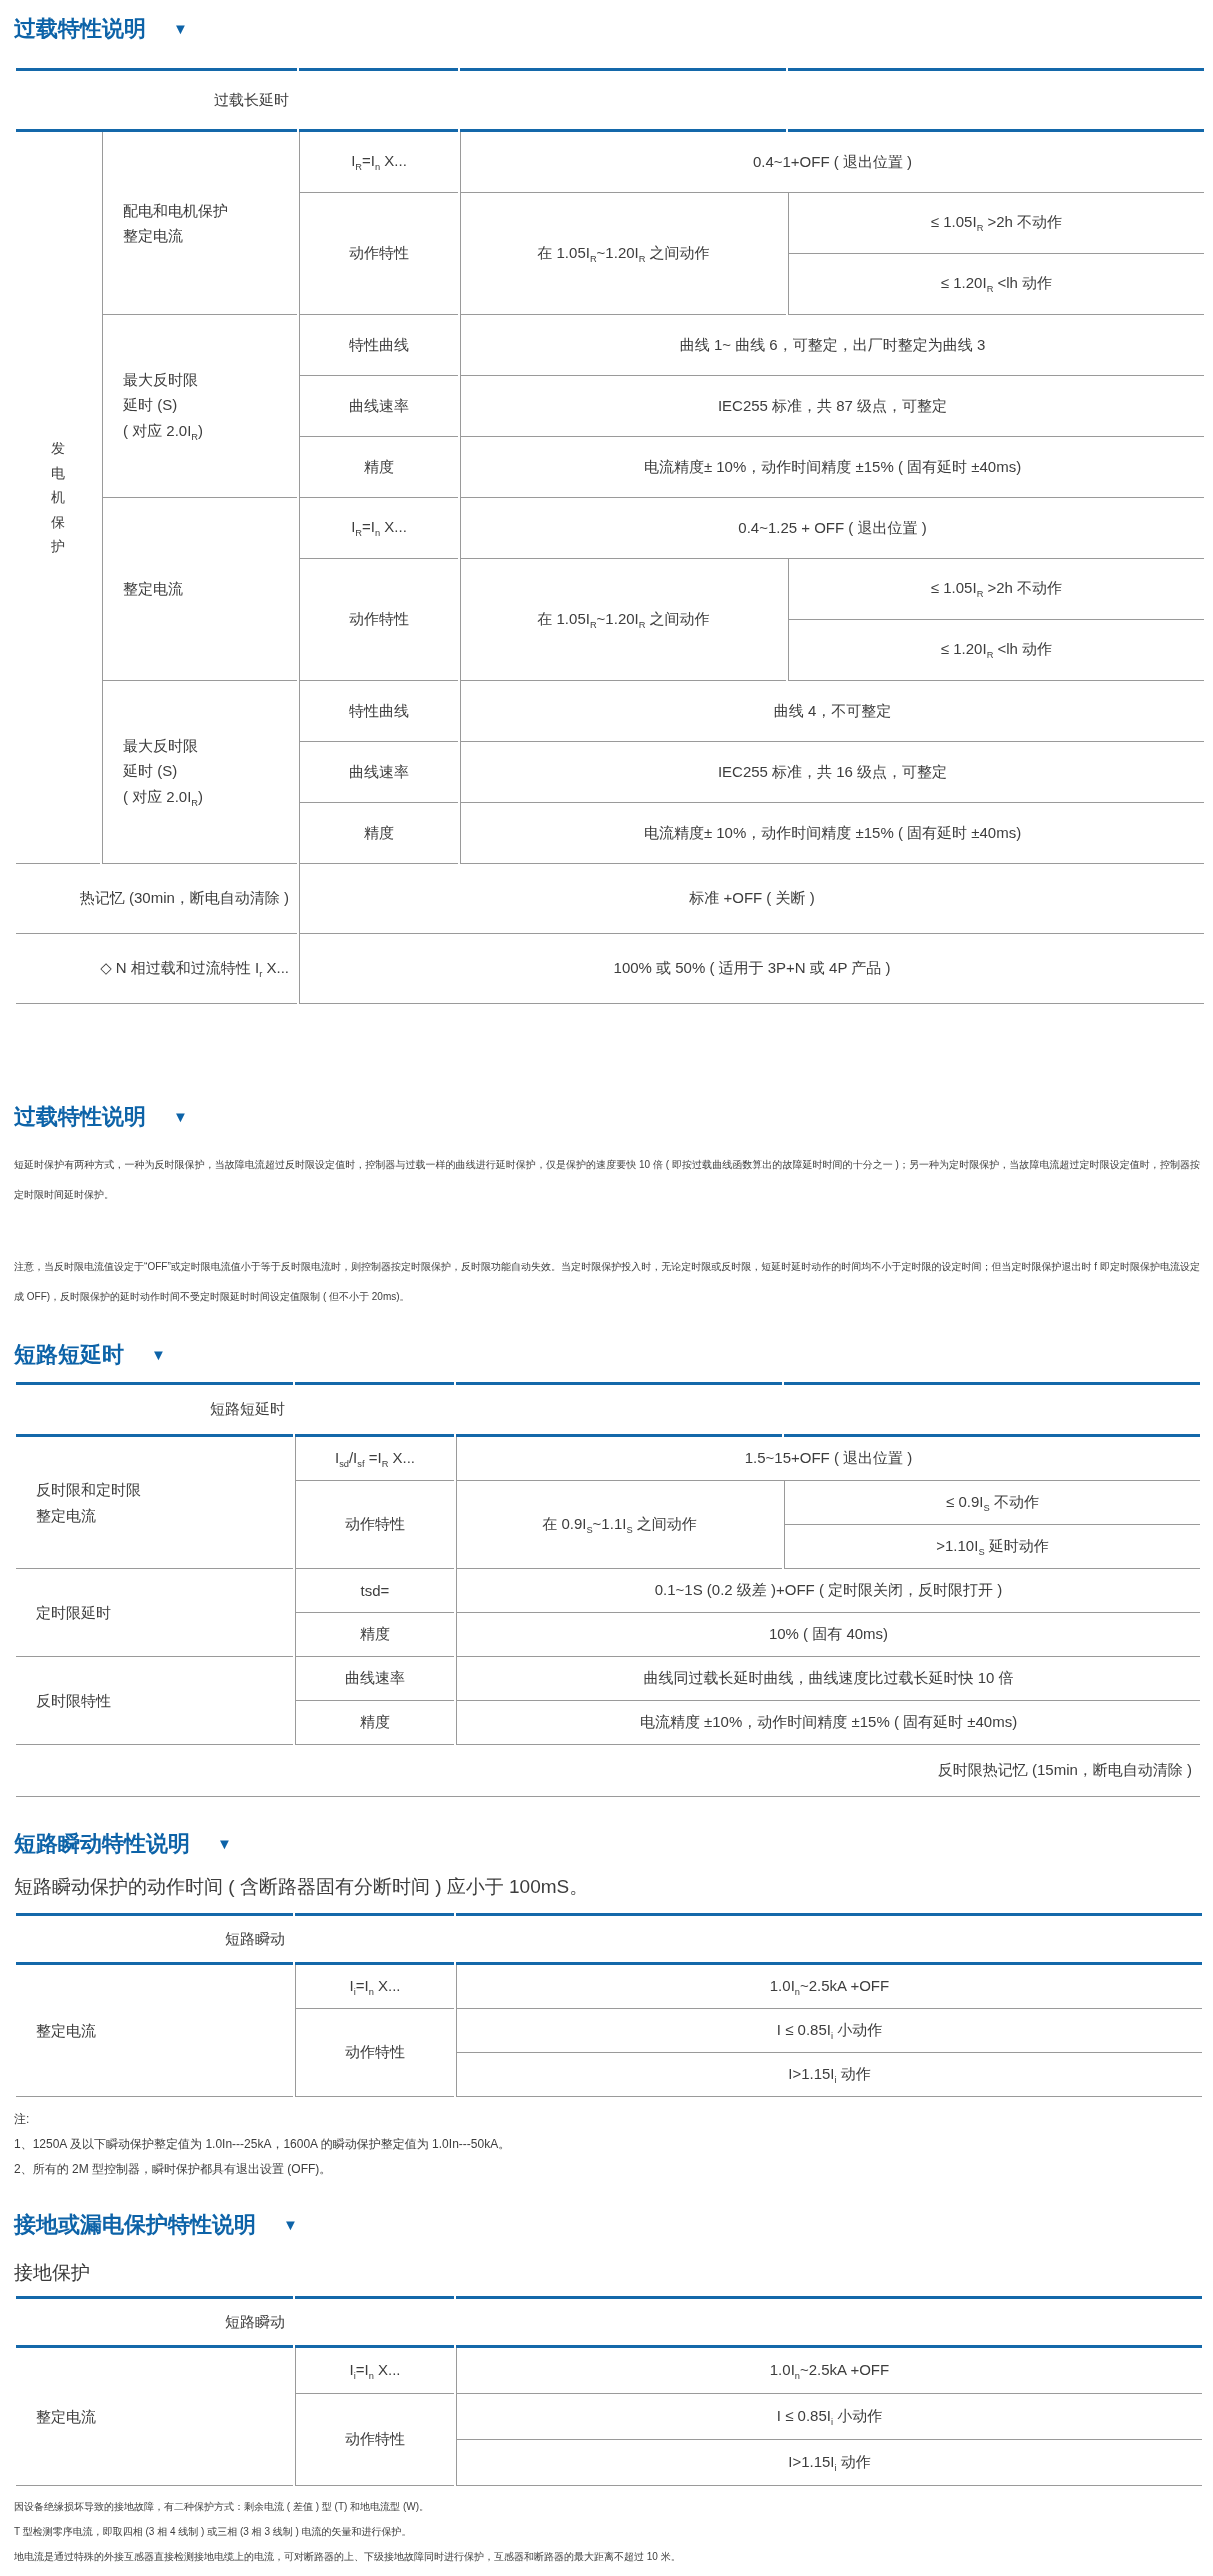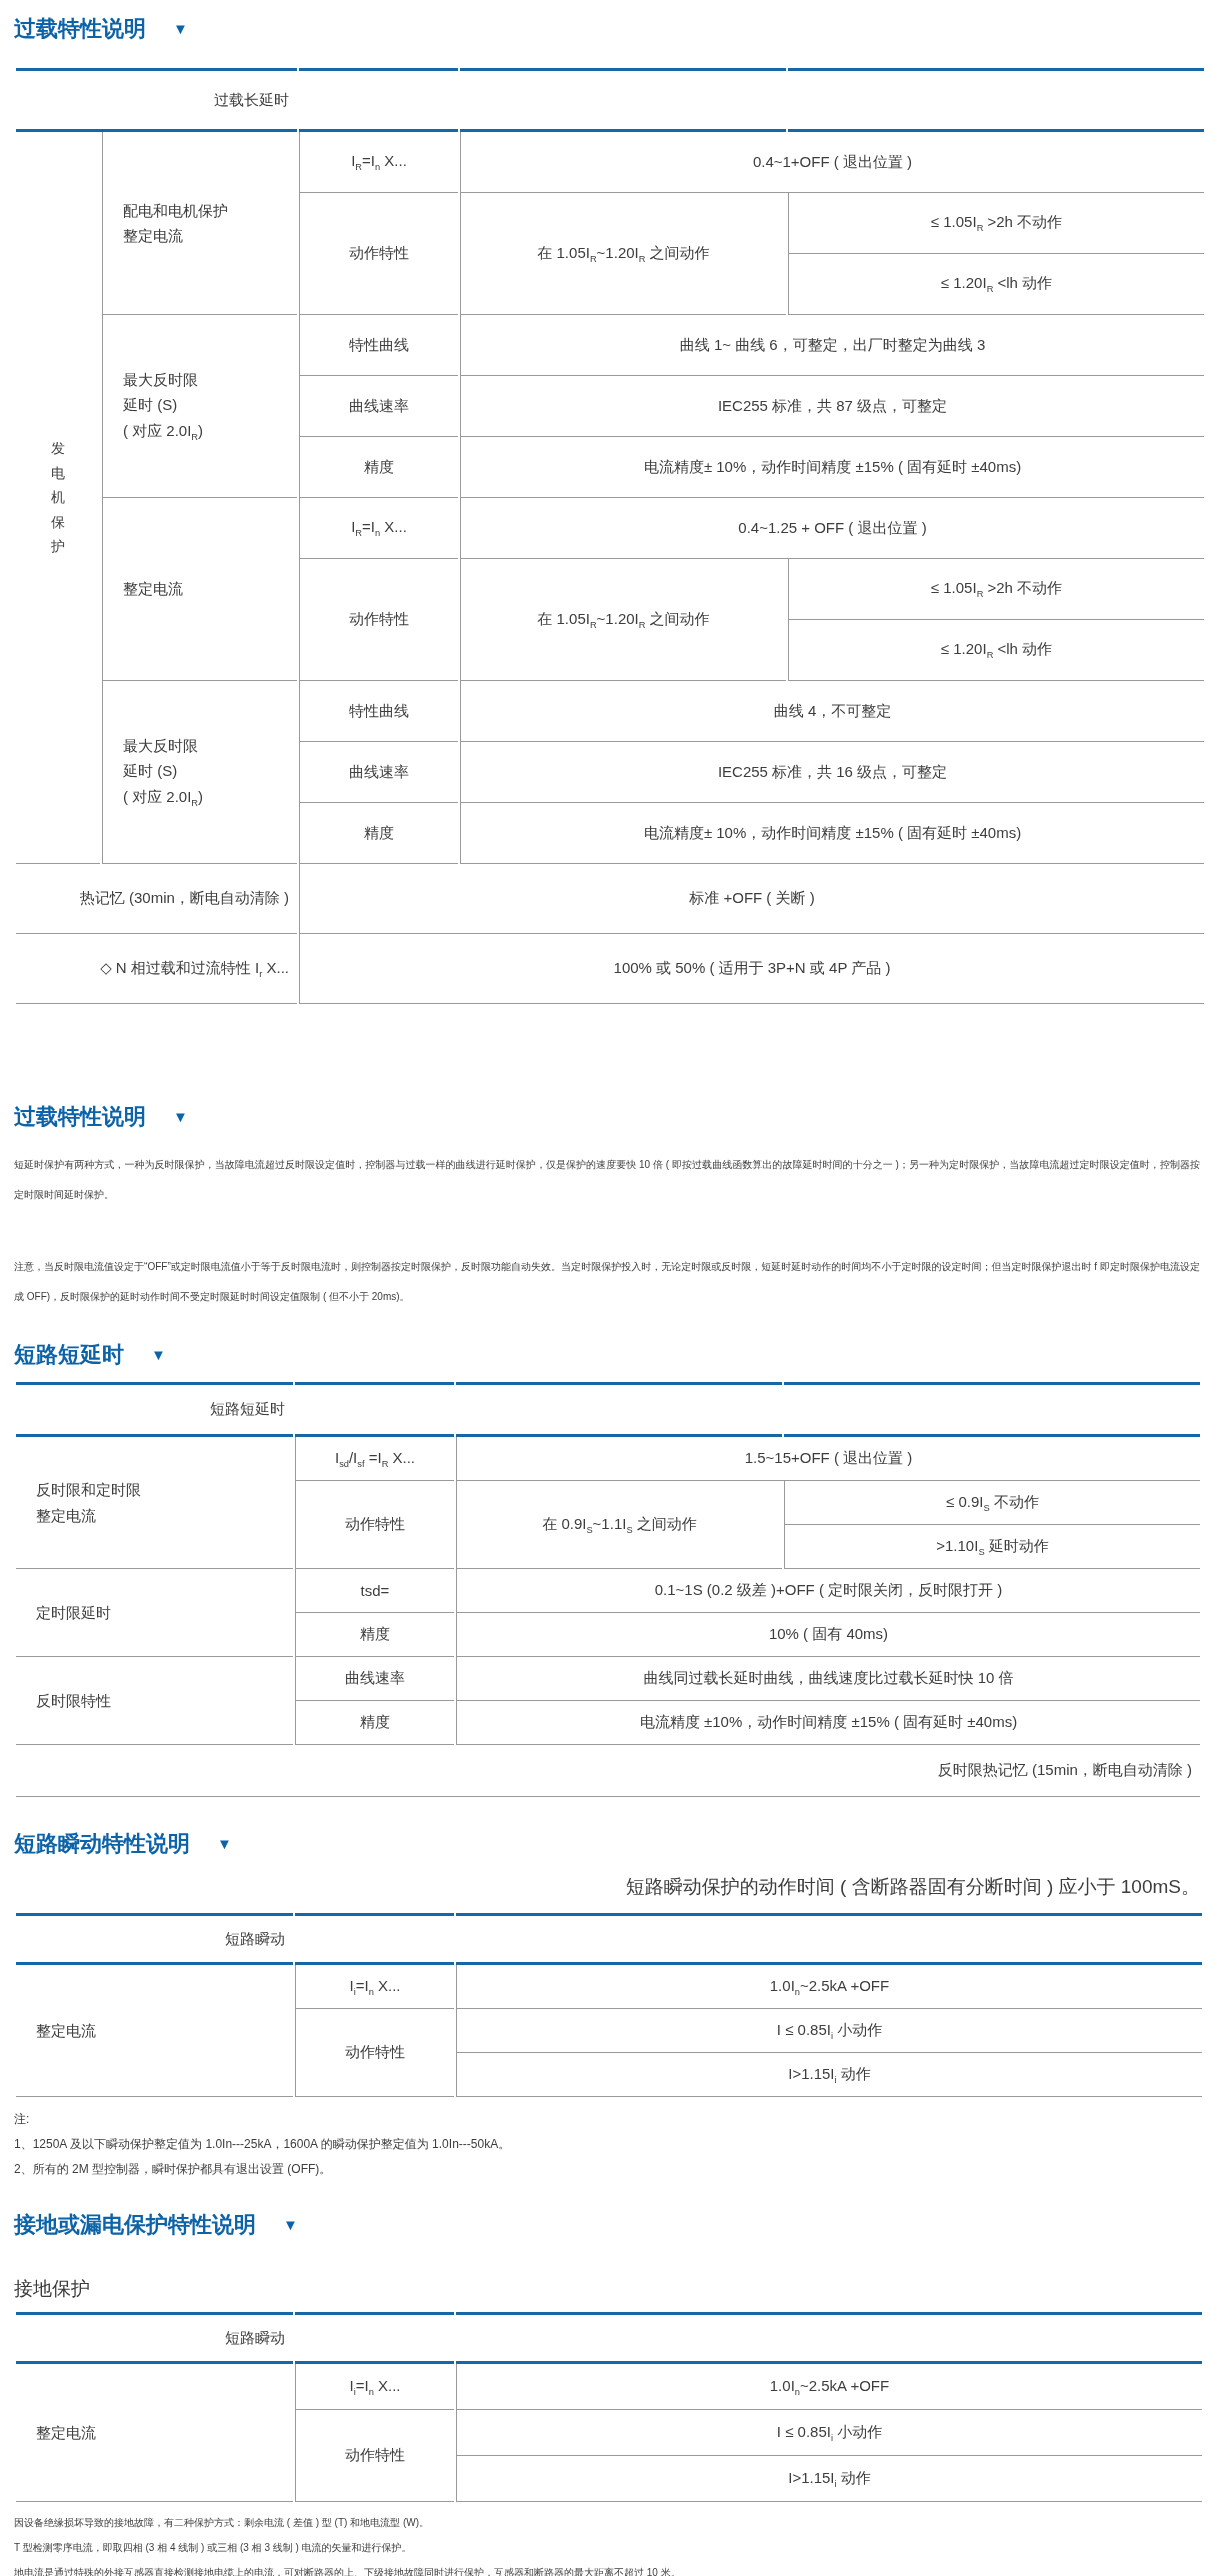--- a/index.html
+++ b/index.html
@@ -41,38 +41,38 @@
   .spec td.lft{text-align:right;padding-left:12px;}
   sub{font-size:0.62em;}
 
   .t1 tr{height:61px;} .t1 tr.hdr{height:64px;} .t1 tr.ftr{height:70px;}
   .t2 tr{height:44px;} .t2 tr.hdr{height:55px;} .t2 tr.ftr{height:52px;} .t2{font-size:14px;}
   .t3 tr{height:44px;} .t3 tr.hdr{height:52px;} .t3{font-size:14px;}
   .t4 tr{height:46px;} .t4 tr.hdr{height:52px;} .t4{font-size:14px;}
 
   
   .para{font-size:10px;line-height:30px;text-align:justify;margin:0;}
-  .lead{font-size:19px;line-height:28px;margin:0;text-align:right;}
+  .lead{font-size:19px;line-height:28px;margin:0;}
   .subhead{font-size:19px;font-weight:400;color:#3a3a3a;margin:0;}
   .note-line{font-size:12px;line-height:25px;margin:0;}
   .foot-line{font-size:10px;line-height:25px;margin:0;}
 
   
   .mt-table1{margin-top:26px;}
   .sec2{margin-top:100px;}
   .sec2 .para1{margin-top:20px;}
   .sec2 .para2{margin-top:42px;}
   .sec3{margin-top:30px;}
   .sec3 table{margin-top:14px;}
   .sec4{margin-top:34px;}
   .sec4 .lead{margin-top:16px;}
   .sec4 table{margin-top:12px;}
   .notes{margin-top:10px;}
   .sec5{margin-top:30px;}
-  .sec5 .subhead{margin-top:38px;}
+  .sec5 .subhead{margin-top:22px;}
   .sec5 table{margin-top:10px;}
   .footnotes{margin-top:8px;}
 </style>
 </head>
 <body>
 
 <div class="page">
 
   <div class="sec1">
     <div class="sec-title">

